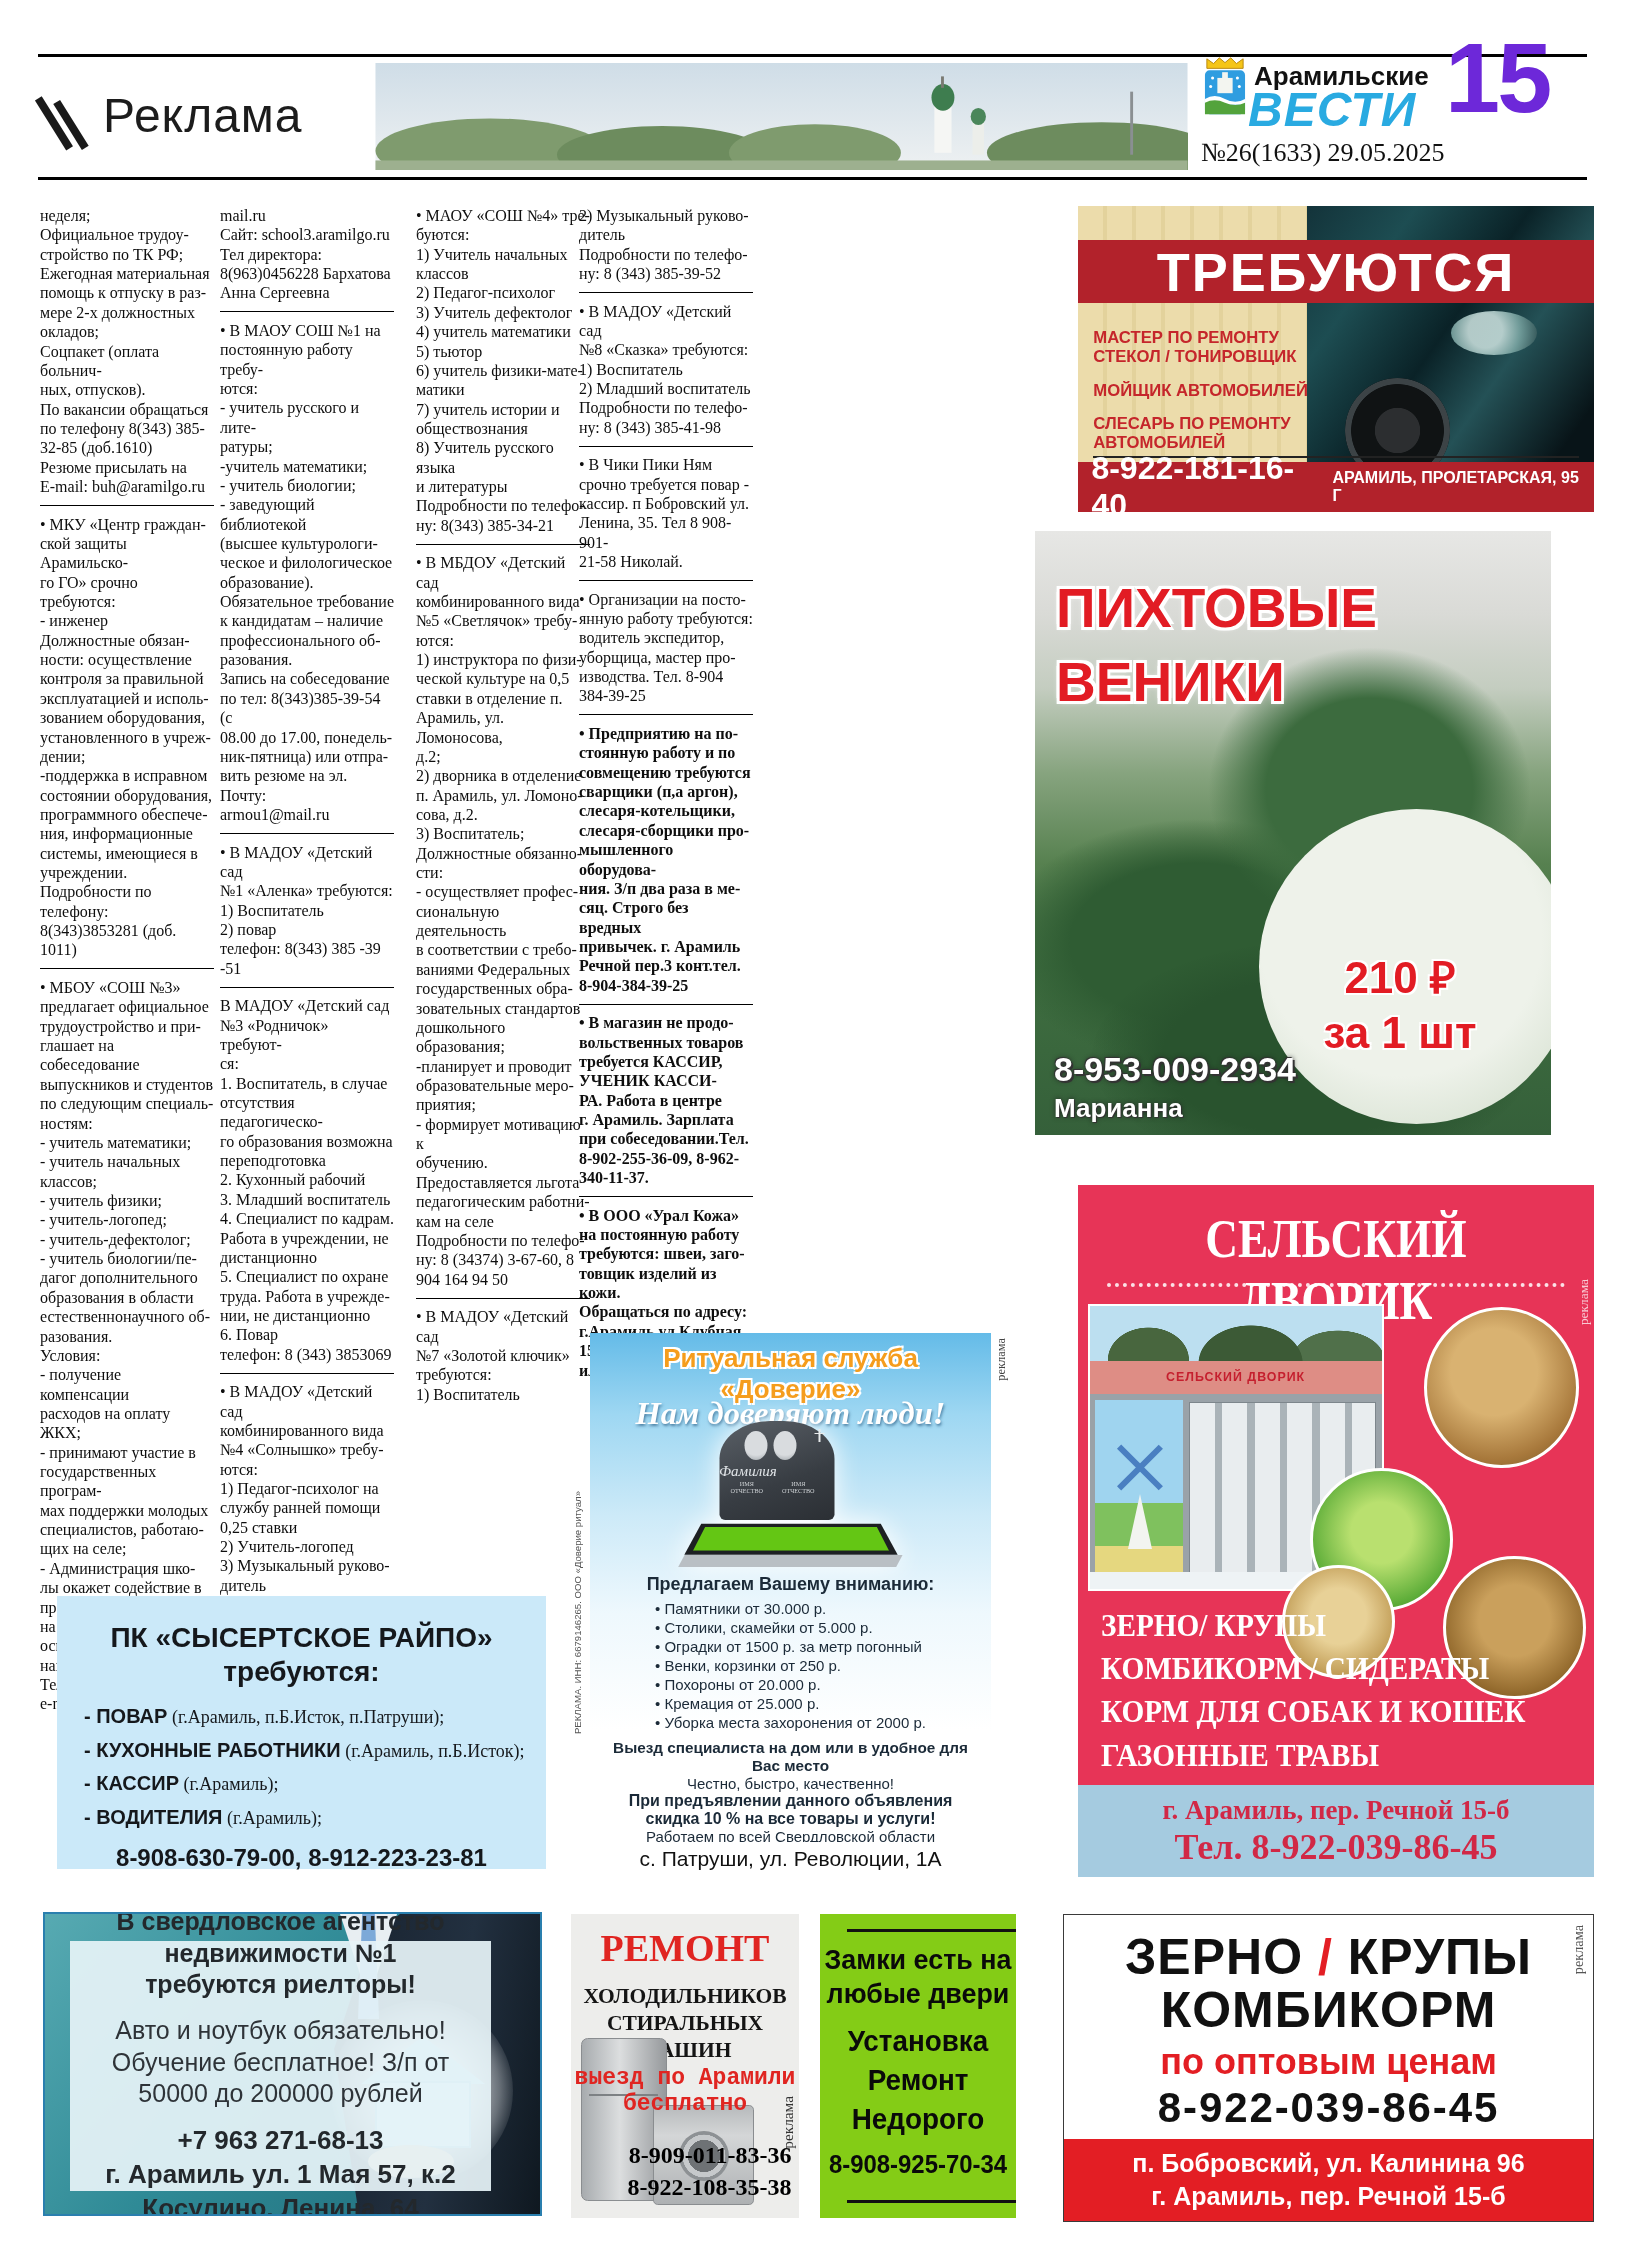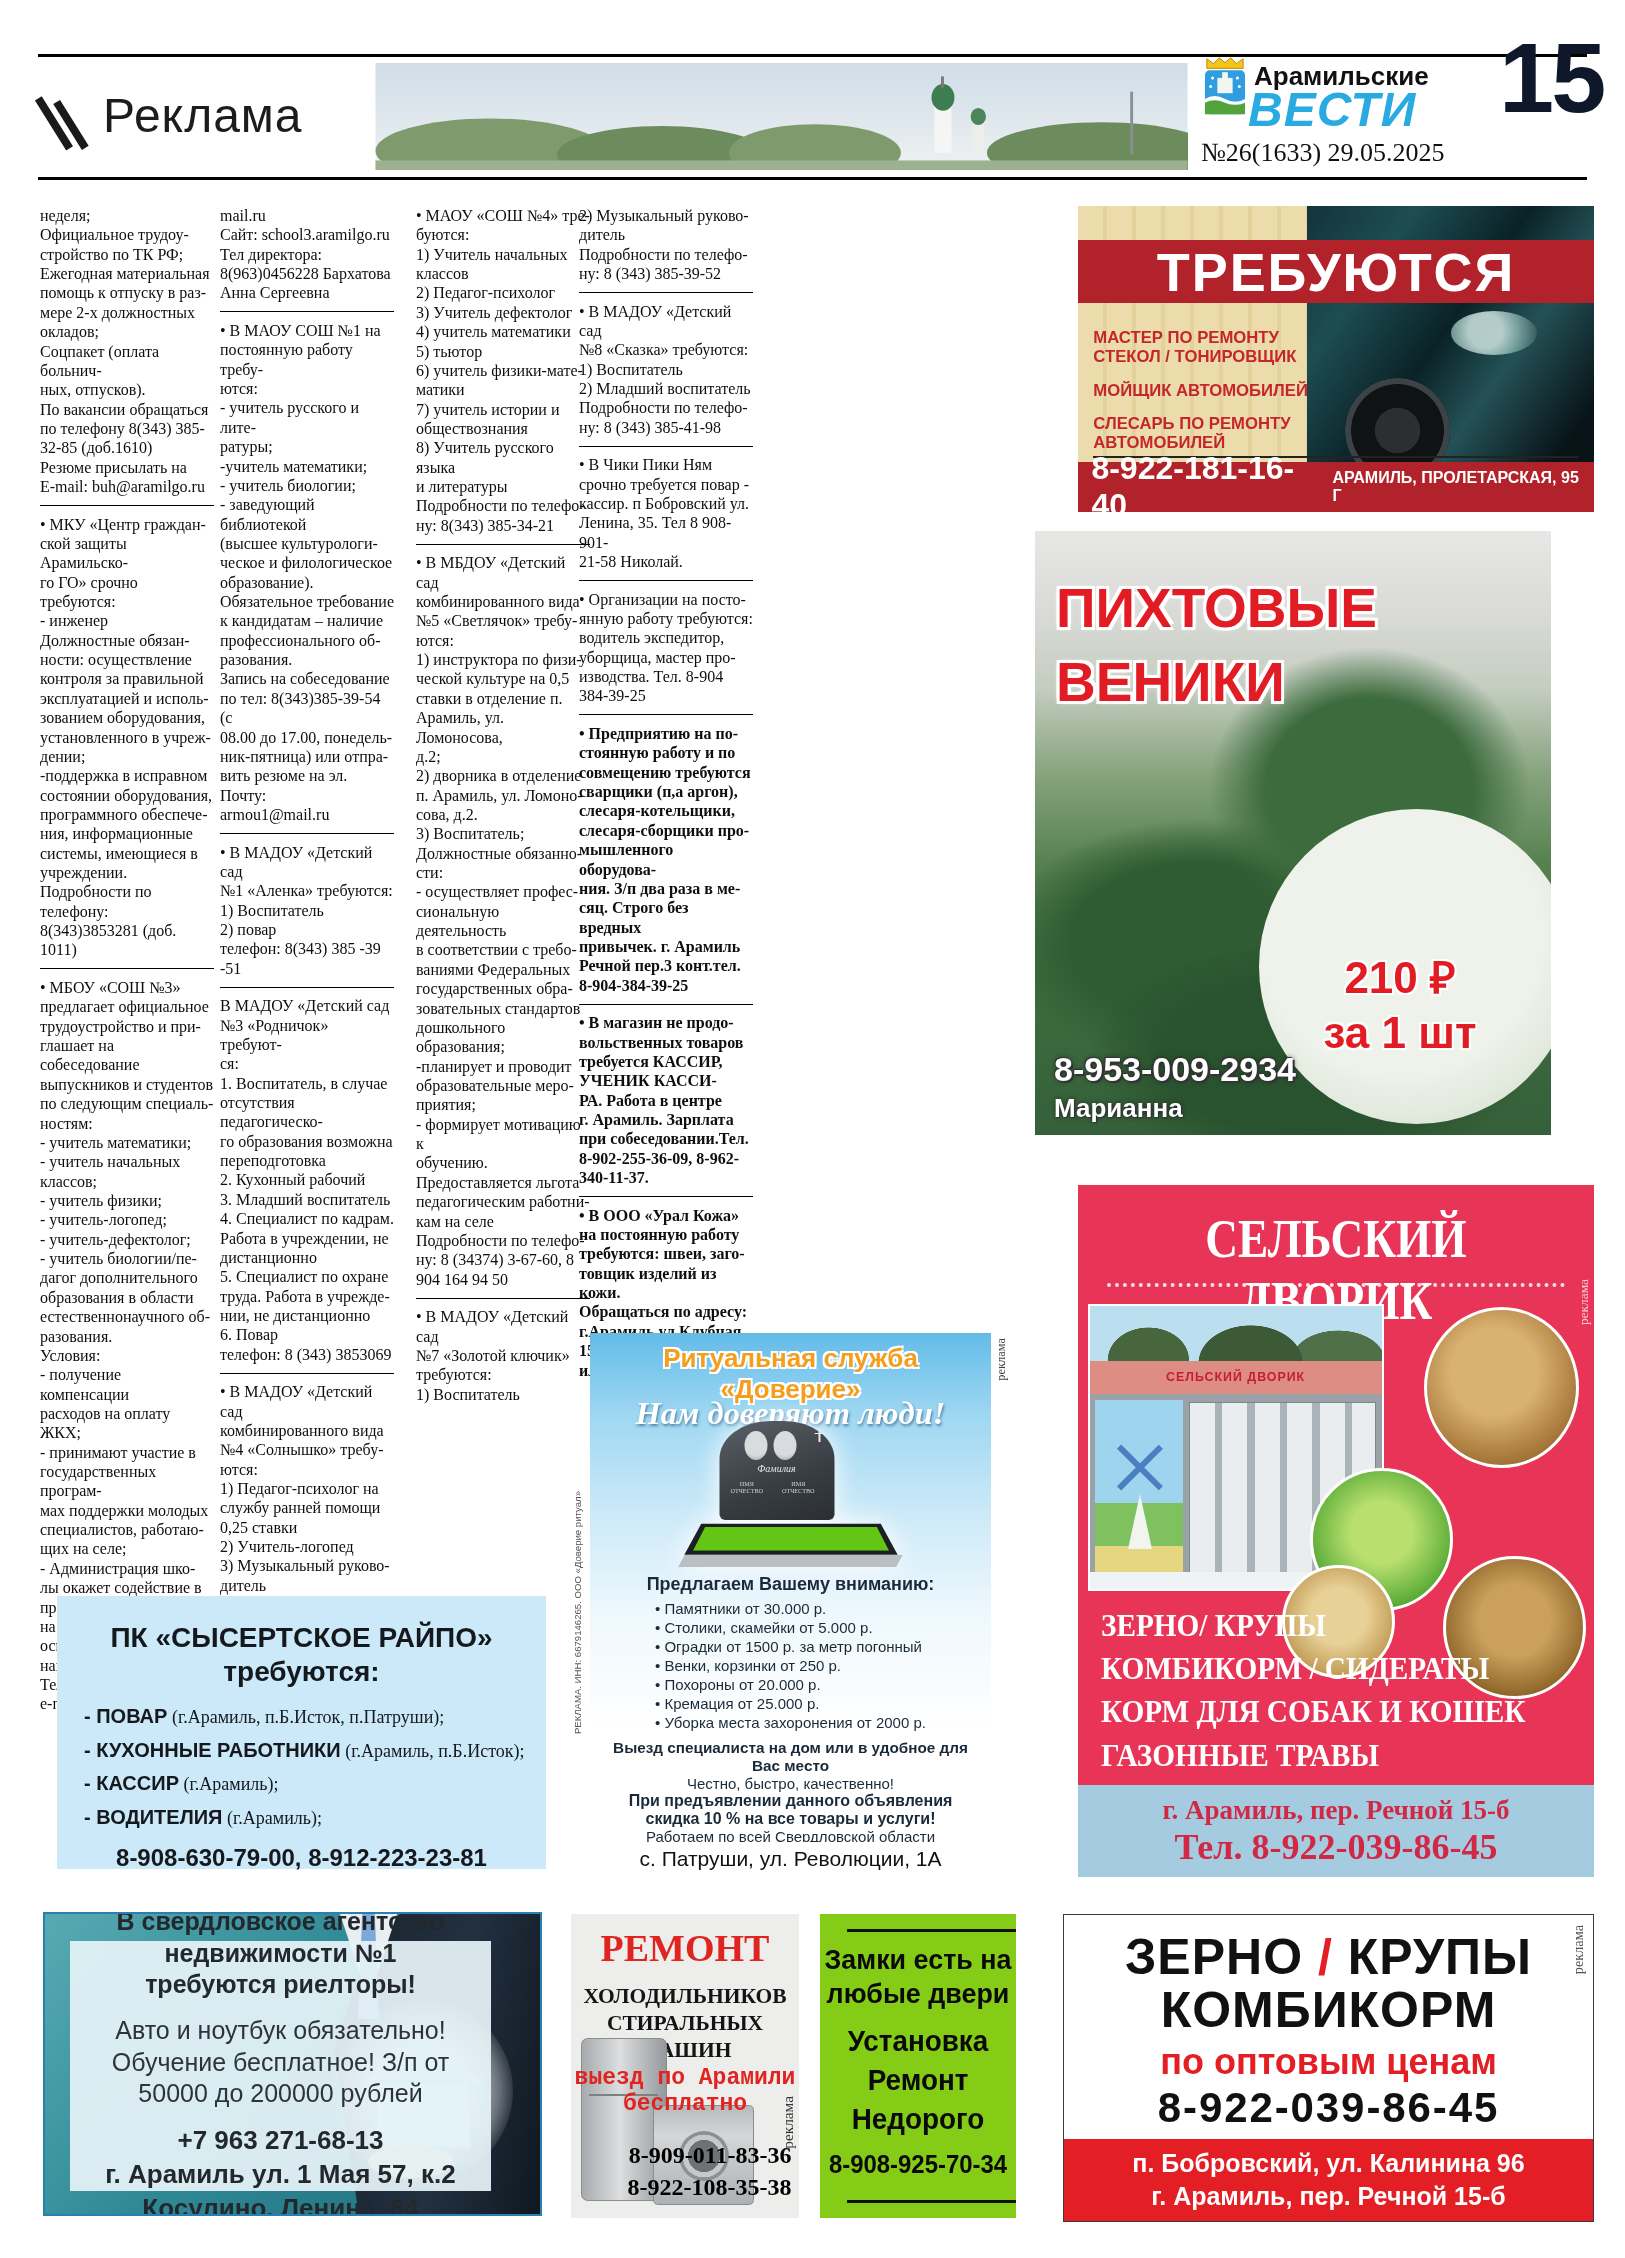--- a/index.html
+++ b/index.html
@@ -10,22 +10,22 @@
   .section-title{position:absolute;left:103px;top:88px;font-family:"Liberation Sans",sans-serif;
         font-size:48px;font-weight:400;color:#1c1c1c;letter-spacing:1px;}
   .pen-icon{position:absolute;left:50px;top:94px;width:57px;height:61px;}
   .pen-icon i{position:absolute;width:7.6px;height:59px;background:#1a1a1a;transform:rotate(-32deg);}
   .pen-icon i:nth-child(2){left:17px;top:3.8px;height:54px;}
   .photo-strip{position:absolute;left:375px;top:63px;width:813px;height:107px;overflow:hidden;}
   .mh-top{position:absolute;left:1254px;top:61px;font-family:"Liberation Sans",sans-serif;
         font-weight:700;font-size:26px;color:#111;}
   .mh-main{position:absolute;left:1248px;top:82px;font-family:"Liberation Sans",sans-serif;
         font-weight:700;font-style:italic;font-size:48px;color:#29aae1;letter-spacing:1px;}
-  .page-num{position:absolute;left:1499px;top:21px;font-family:"Liberation Sans",sans-serif;
-        font-weight:800;font-size:99px;color:#0f172a;letter-spacing:-2.9px;}
+  .page-num{position:absolute;left:1445px;top:21px;font-family:"Liberation Sans",sans-serif;
+        font-weight:800;font-size:99px;color:#6d28d9;letter-spacing:-2.9px;}
   .issue{position:absolute;left:1201px;top:138px;font-size:26px;color:#111;}
   .crest{position:absolute;left:1201px;top:55px;width:48px;height:63px;}
   
   .col{position:absolute;width:174px;font-size:16px;line-height:1.21;color:#0e0e0e;top:206px;}
   .ad-block{white-space:pre-line;}
   .ad-block + .ad-block{border-top:1.9px solid #000;margin-top:8.6px;padding-top:8.6px;}
   .bold{font-weight:bold;}
   
   .car-ad{position:absolute;left:1078px;top:206px;width:516px;height:306px;overflow:hidden;
         background:repeating-linear-gradient(90deg,#ecdcab 0 25px,#e3d29c 25px 29px);}
@@ -115,22 +115,22 @@
         font-family:"Liberation Serif",serif;font-style:italic;font-weight:700;font-size:32.5px;
         text-shadow:1px 1.9px 2.9px rgba(40,90,130,.7);margin-top:20px;}
   .dov-monument{position:absolute;left:50%;top:88px;transform:translateX(-50%);width:229px;height:143px;
         filter:drop-shadow(0 0 13.4px #fff);}
   .dov-stone{position:absolute;left:43px;top:0;width:115px;height:99px;
         background:linear-gradient(160deg,#5a6067 0%,#383d43 60%,#2b2f34 100%);
         border-radius:44% 44% 5.7px 5.7px/38% 38% 5.7px 5.7px;}
   .dov-stone .ph1,.dov-stone .ph2{position:absolute;top:9.6px;width:23px;height:29px;border-radius:50%;
         background:radial-gradient(circle at 50% 40%,#d9dcdf 0 60%,#9aa0a5 100%);}
   .dov-stone .ph1{left:25px;} .dov-stone .ph2{left:54px;}
-  .dov-stone .fam{position:absolute;left:0;top:42px;width:100%;text-align:center;color:#dfe3e6;
-        font-style:italic;font-size:10px;}
+  .dov-stone .fam{position:absolute;left:0;top:42px;width:100%;color:#dfe3e6;
+        font-style:italic;font-size:15px;}
   .dov-stone .nm{position:absolute;top:59px;color:#cfd3d6;font-size:6.2px;text-align:center;white-space:pre-line;line-height:1.2;}
   .dov-stone .n1{left:11.5px;} .dov-stone .n2{left:63px;}
   .dov-cross-v{position:absolute;right:13.4px;top:7.6px;width:1.9px;height:13.4px;background:#e8ebec;}
   .dov-cross-h{position:absolute;right:9.6px;top:11.5px;width:9.6px;height:1.9px;background:#e8ebec;}
   .dov-turf{position:absolute;left:17px;top:92px;width:195px;height:50px;background:#64c614;
         border:6.7px solid #1d2023;box-sizing:border-box;transform:perspective(229px) rotateX(52deg);}
   .dov-base{position:absolute;left:5.7px;top:134px;width:218px;height:11.5px;background:#b9bfc4;
         transform:skewX(-28deg);}
   .dov-body{position:absolute;left:7.6px;right:7.6px;top:241px;text-align:center;
         font-family:"Liberation Sans",sans-serif;color:#1b2a38;}

